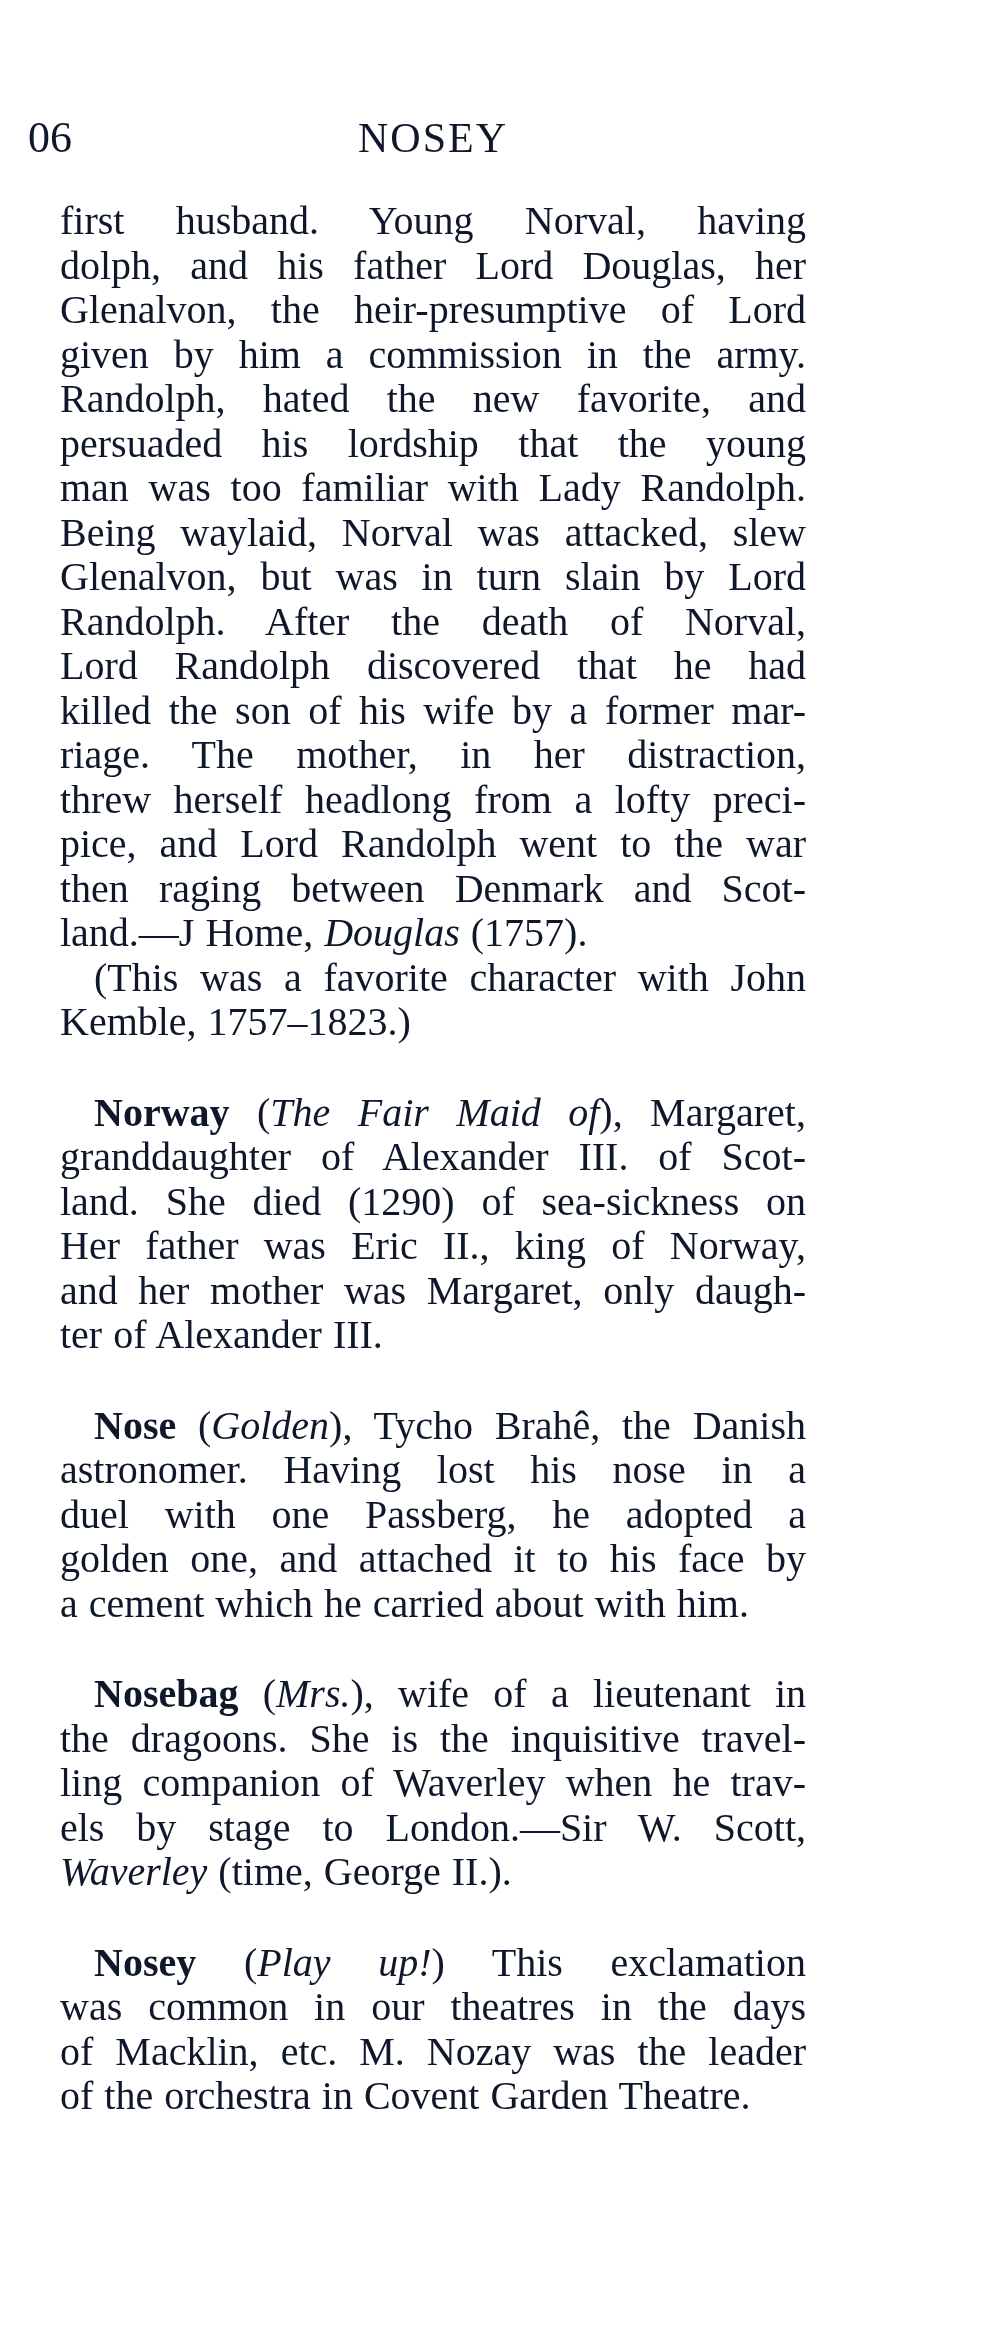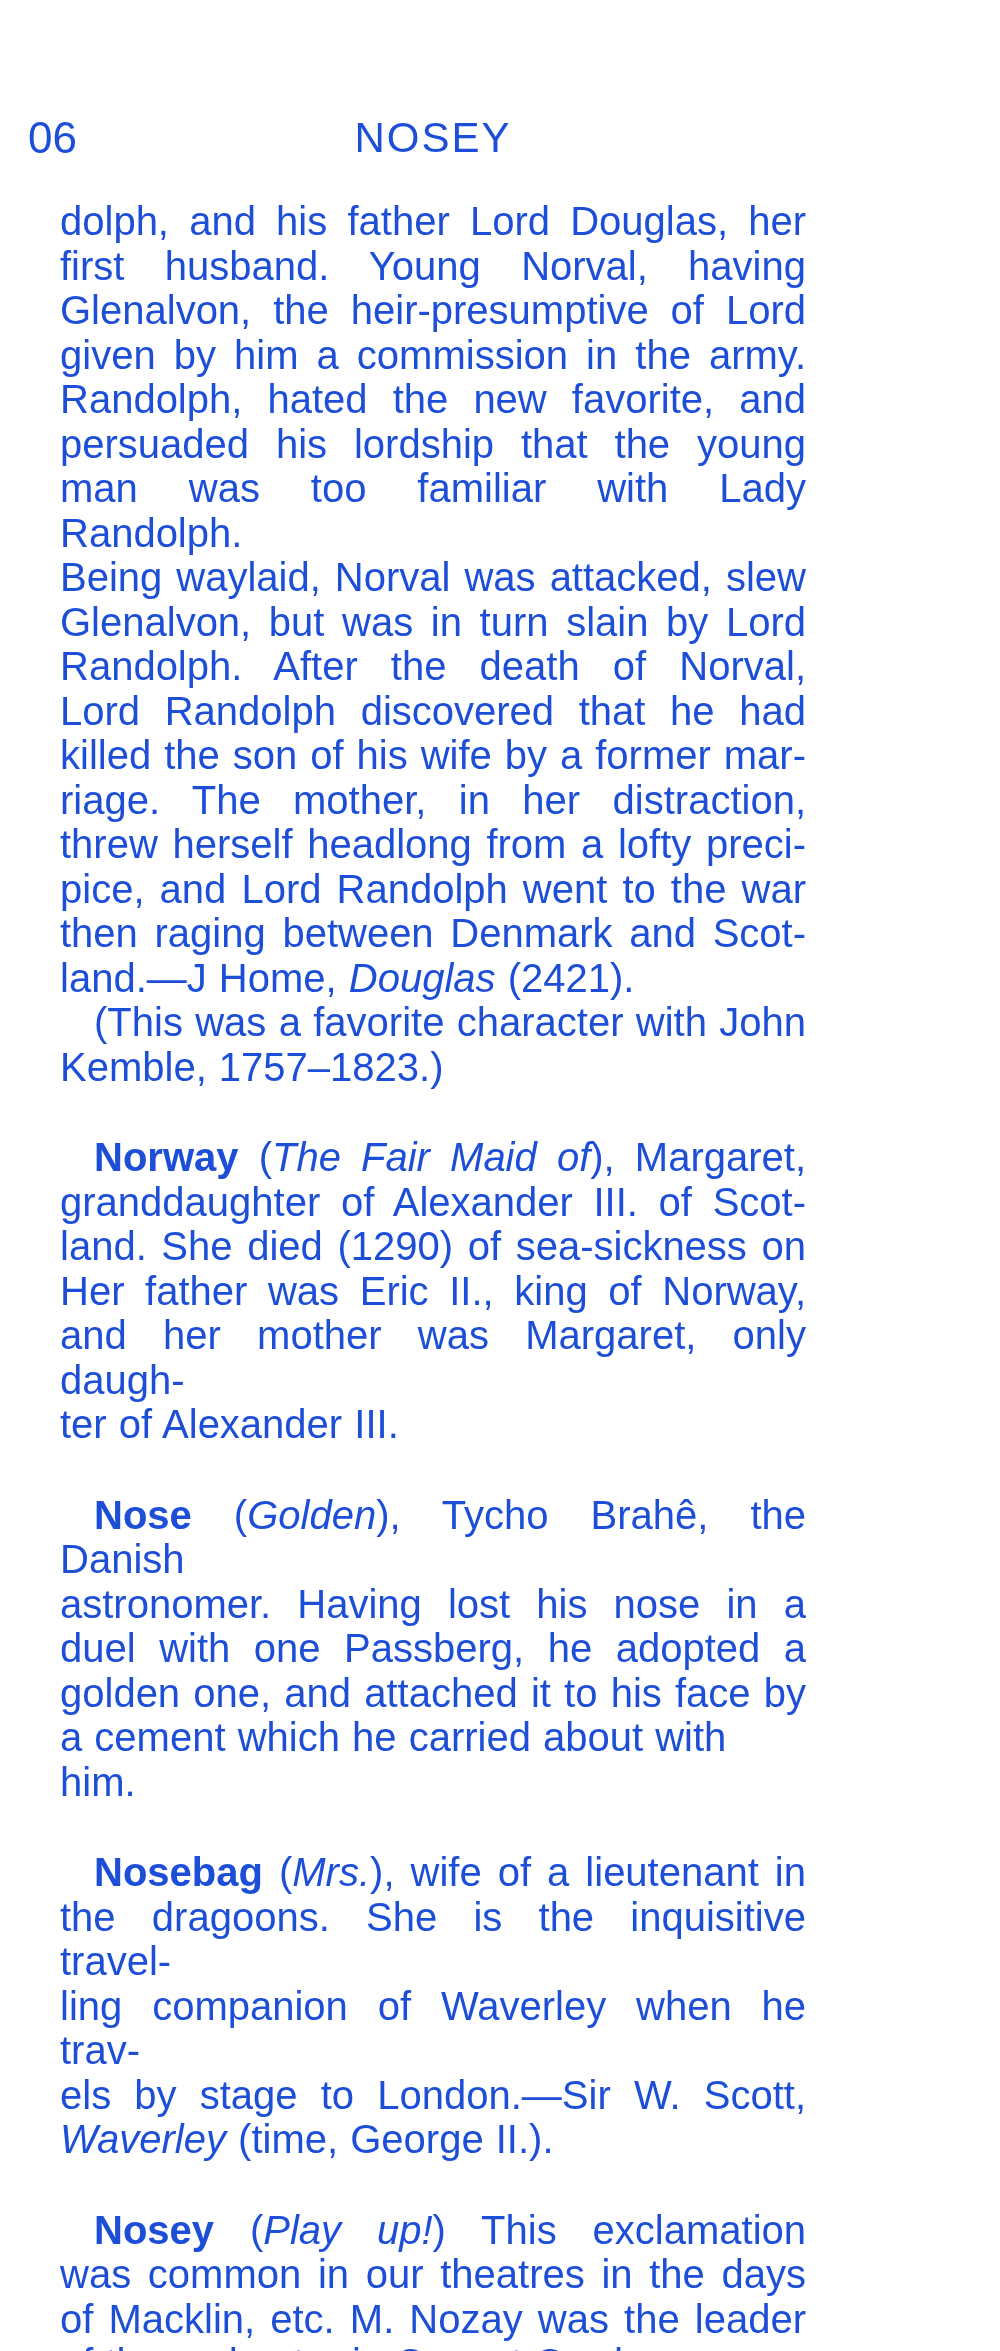--- a/index.html
+++ b/index.html
@@ -5,22 +5,22 @@
   html, body {
     margin: 0;
     padding: 0;
     background: #ffffff;
   }
   .page {
     position: relative;
     width: 1000px;
     height: 2351px;
     background: #ffffff;
-    color: #1d4ed8;
-    font-family: Liberation Sans, sans-serif;
+    color: #0f172a;
+    font-family: Liberation Serif, serif;
     overflow: hidden;
     border-radius: 23px;
   }
   .folio {
     position: absolute;
     left: 28px;
     top: 114px;
     font-size: 44px;
     line-height: 48px;
   }
@@ -55,37 +55,37 @@
   .i { font-style: italic; }
 </style>
 </head>
 <body>
 
 <div class="page">
   <div class="folio">06</div>
   <div class="running-head">NOSEY</div>
   <div class="text-column">
       <div class="para">
+        <div class="line jl"><span>first husband.  Young Norval, having</span></div>
         <div class="line jl"><span>dolph, and his father Lord Douglas, her</span></div>
-        <div class="line jl"><span>first husband.  Young Norval, having</span></div>
         <div class="line jl"><span>Glenalvon, the heir-presumptive of Lord</span></div>
         <div class="line jl"><span>given by him a commission in the army.</span></div>
         <div class="line jl"><span>Randolph, hated the new favorite, and</span></div>
         <div class="line jl"><span>persuaded his lordship that the young</span></div>
         <div class="line jl"><span>man was too familiar with Lady Randolph.</span></div>
         <div class="line jl"><span>Being waylaid, Norval was attacked, slew</span></div>
         <div class="line jl"><span>Glenalvon, but was in turn slain by Lord</span></div>
         <div class="line jl"><span>Randolph.  After the death of Norval,</span></div>
         <div class="line jl"><span>Lord Randolph discovered that he had</span></div>
         <div class="line jl"><span>killed the son of his wife by a former mar-</span></div>
         <div class="line jl"><span>riage.  The mother, in her distraction,</span></div>
         <div class="line jl"><span>threw herself headlong from a lofty preci-</span></div>
         <div class="line jl"><span>pice, and Lord Randolph went to the war</span></div>
         <div class="line jl"><span>then raging between Denmark and Scot-</span></div>
-        <div class="line"><span>land.—J Home, </span><span class="i">Douglas</span><span> (2421).</span></div>
+        <div class="line"><span>land.—J Home, </span><span class="i">Douglas</span><span> (1757).</span></div>
       </div>
       <div class="para indent">
         <div class="line jl"><span>(This was a favorite character with John</span></div>
         <div class="line"><span>Kemble, 1757–1823.)</span></div>
       </div>
       <div class="para indent gap">
         <div class="line jl"><span class="b">Norway</span><span> (</span><span class="i">The Fair Maid of</span><span>), Margaret,</span></div>
         <div class="line jl"><span>granddaughter of Alexander III. of Scot-</span></div>
         <div class="line jl"><span>land.  She died (1290) of sea-sickness on</span></div>
         <div class="line jl"><span>Her father was Eric II., king of Norway,</span></div>

